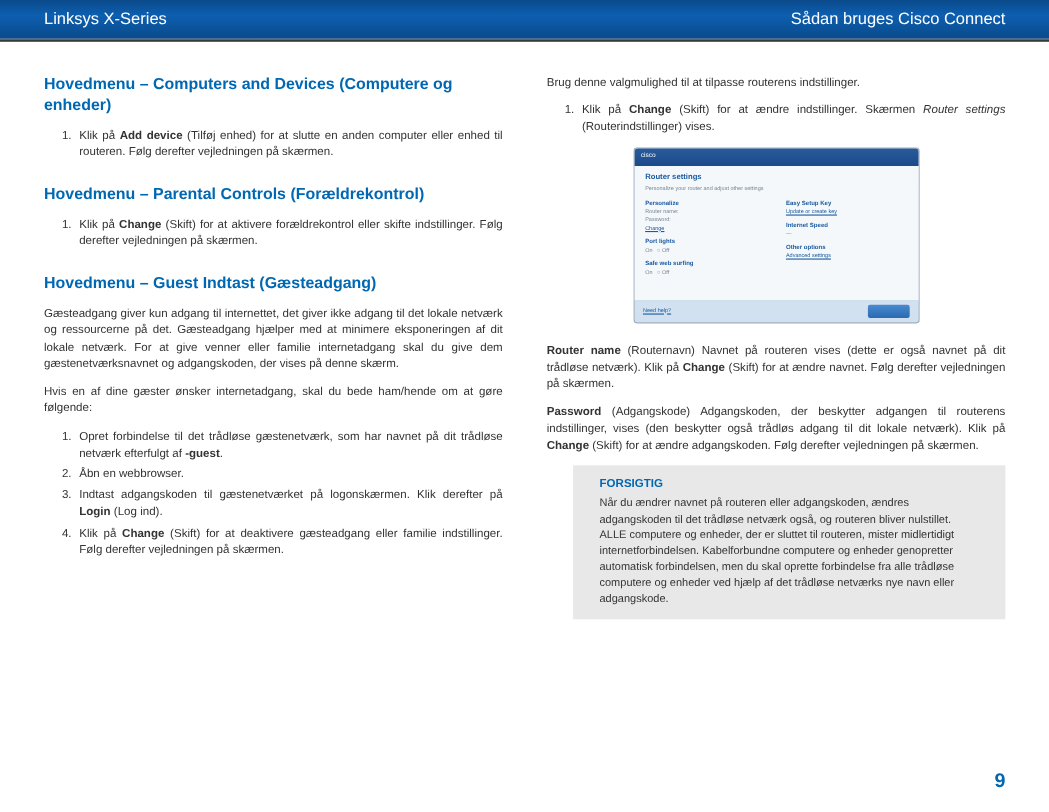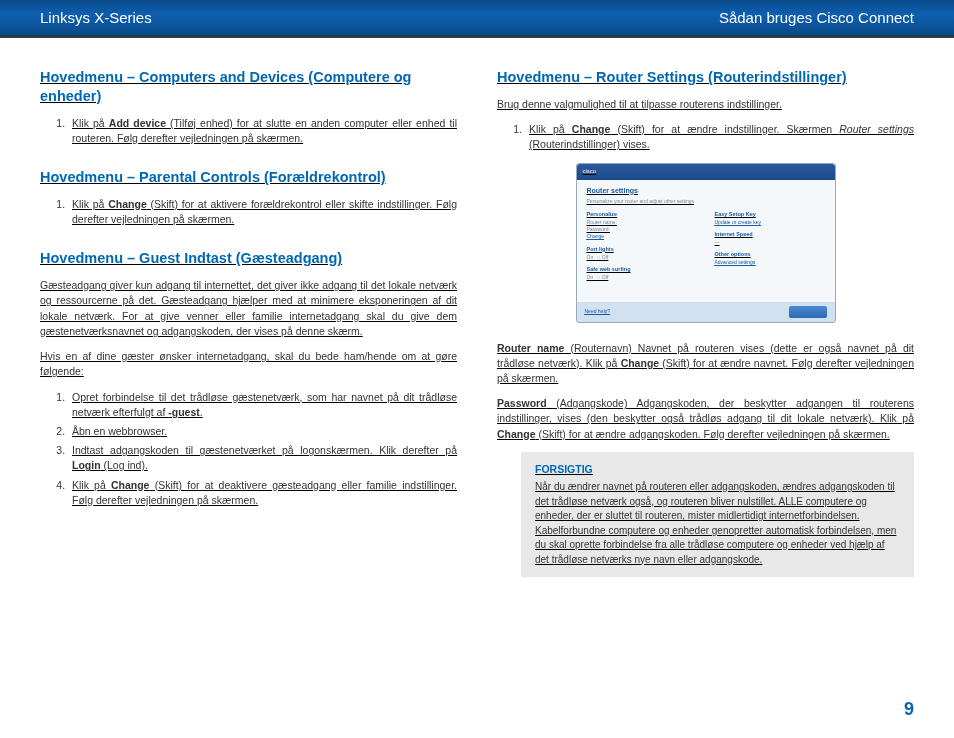--- a/index.html
+++ b/index.html
@@ -21,21 +21,20 @@
     padding: 16px 40px;
     color: #fff;
     font-size: 15px;
     font-weight: 300;
   }
   .header-divider { height: 2px; background: #3a3a3a; }
   .page {
     display: flex;
     padding: 30px 40px 0 40px;
     gap: 40px;
-    text-decoration: underline;
   }
   .col { flex: 1; font-size: 10.5px; color: #333; line-height: 1.45; }
   h2 {
     color: #0068b3;
     font-size: 14.5px;
     font-weight: 600;
     margin: 0 0 10px 0;
     line-height: 1.3;
   }
   h3 {
@@ -68,21 +67,21 @@
   .ss-sub { color:#789; font-size:5px; margin-bottom:6px;}
   .ss-cols { display:flex; gap:18px; }
   .ss-col { flex:1; display:flex; flex-direction:column; gap:5px;}
   .ss-label { color:#1a5aa0; font-size:5.5px; font-weight:600;}
   .ss-val { color:#789; font-size:5px;}
   .ss-link { color:#1a5aa0; font-size:5px; text-decoration:underline;}
   .ss-foot { height:20px; border-top:1px solid #cde; display:flex; justify-content:space-between; align-items:center; padding:0 8px;}
   .ss-btn { width:38px; height:12px; background:linear-gradient(#4a8ad0,#2a6ab0); border-radius:2px;}
   .caution {
     background: #e8e8e8;
-    padding: 10px 14px;
+    padding: 10px 24px;
     margin: 8px 0 0 24px;
     font-size: 10px;
     line-height: 1.45;
   }
   .caution-title {
     color: #0068b3;
     font-weight: 700;
     font-size: 10.5px;
     margin-bottom: 3px;
   }
@@ -142,21 +141,20 @@
           <span>Klik på </span><b>Change</b><span> (Skift) for at deaktivere gæsteadgang eller familie indstillinger. Følg derefter vejledningen på skærmen.</span>
         </li>
       </ol>
     </div>
 
   </div>
 
   <div class="col">
 
     <div class="section" style="margin-bottom:10px;">
-      <h2>Hovedmenu – Router Settings (Routerindstillinger)</h2>
       <p>Brug denne valgmulighed til at tilpasse routerens indstillinger.</p>
       <ol>
         <li>
           <span>Klik på </span><b>Change</b><span> (Skift) for at ændre indstillinger. Skærmen </span><em>Router settings</em><span> (Routerindstillinger) vises.</span>
         </li>
       </ol>
     </div>
 
     <div class="screenshot">
       <div class="ss-top">

